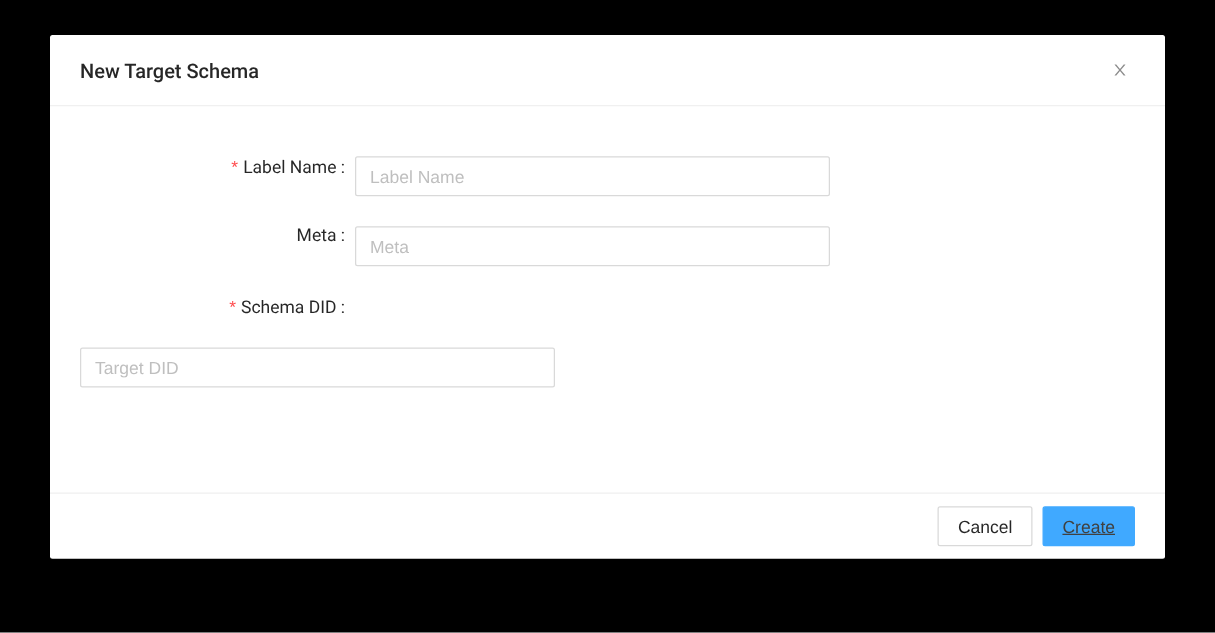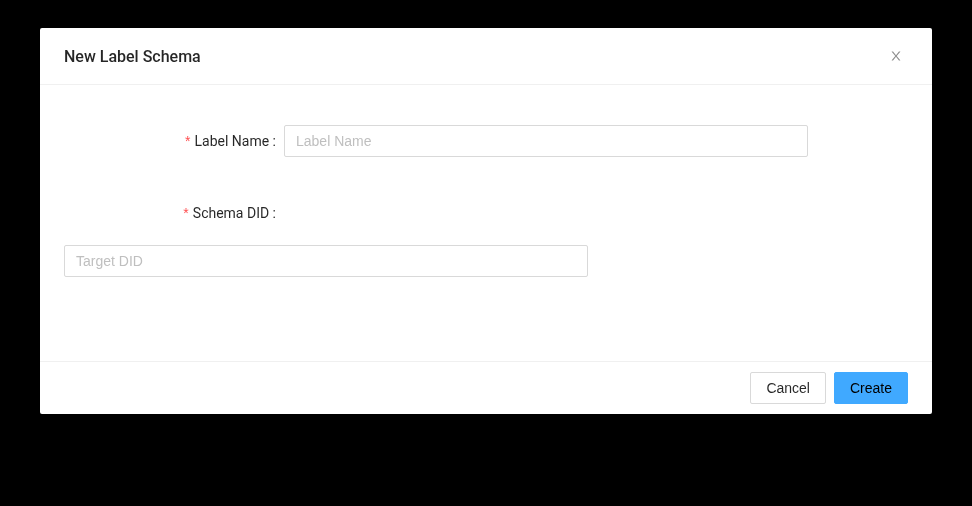--- a/index.html
+++ b/index.html
@@ -44,37 +44,36 @@
       font-size: 16px;
       line-height: 1;
       background: none;
       border: none;
     }
     .modal-body {
       padding: 40px 24px 60px 24px;
     }
     .form-row {
       display: flex;
-      align-items: center;
       margin-bottom: 24px;
     }
     .form-label-wrap {
       width: 220px;
       text-align: right;
       padding-right: 8px;
       font-size: 14px;
       color: rgba(0,0,0,0.85);
     }
     .required-mark {
       color: #ff4d4f;
       margin-right: 4px;
       font-family: SimSun, sans-serif;
     }
     .form-input {
-      width: 524px;
+      width: 380px;
       height: 32px;
       padding: 4px 11px;
       font-size: 14px;
       color: rgba(0,0,0,0.85);
       background: #fff;
       border: 1px solid #d9d9d9;
       border-radius: 2px;
       outline: none;
     }
     .form-input::placeholder { color: #bfbfbf; }
@@ -92,46 +91,51 @@
       border-radius: 2px;
       cursor: pointer;
       border: 1px solid #d9d9d9;
       background: #fff;
       color: rgba(0,0,0,0.85);
       line-height: 1;
     }
     .btn-primary {
       background: #40a9ff;
       border-color: #40a9ff;
-      color: #000000;
+      color: #404040;
+      text-decoration: underline;
     }
   </style>
 </head>
 <body>
 
 <div class="modal">
   <div class="modal-header">
-    <div class="modal-title">New Label Schema</div>
+    <div class="modal-title">New Target Schema</div>
     <button class="close-btn" aria-label="Close">
       <svg viewBox="0 0 1024 1024" width="14" height="14" fill="currentColor">
           <path d="M563.8 512l262.5-312.9c4.4-5.2.6-13.1-6.1-13.1h-79.8c-4.7 0-9.2 2.1-12.3 5.7L511.6 449.8 295.1 191.7c-3-3.6-7.5-5.7-12.3-5.7H203c-6.8 0-10.5 7.9-6.1 13.1L459.4 512 196.9 824.9c-4.4 5.2-.6 13.1 6.1 13.1h79.8c4.7 0 9.2-2.1 12.3-5.7l216.5-258.1 216.5 258.1c3 3.6 7.5 5.7 12.3 5.7h79.8c6.8 0 10.5-7.9 6.1-13.1L563.8 512z"></path>
         </svg>
     </button>
   </div>
 
   <div class="modal-body">
 
     <div class="form-row">
       <div class="form-label-wrap">
         <span class="required-mark">*</span><span>Label Name :</span>
       </div>
       <input class="form-input" type="text" placeholder="Label Name" style="">
     </div>
 
     <div class="form-row">
+      <div class="form-label-wrap">
+        <span>Meta :</span>
+      </div>
+      <input class="form-input" type="text" placeholder="Meta" style="">
     </div>
 
     <div class="form-row">
       <div class="form-label-wrap">
         <span class="required-mark">*</span><span>Schema DID :</span>
       </div>
     </div>
 
     <div class="form-row">
       <input class="form-input" type="text" placeholder="Target DID" style="">

